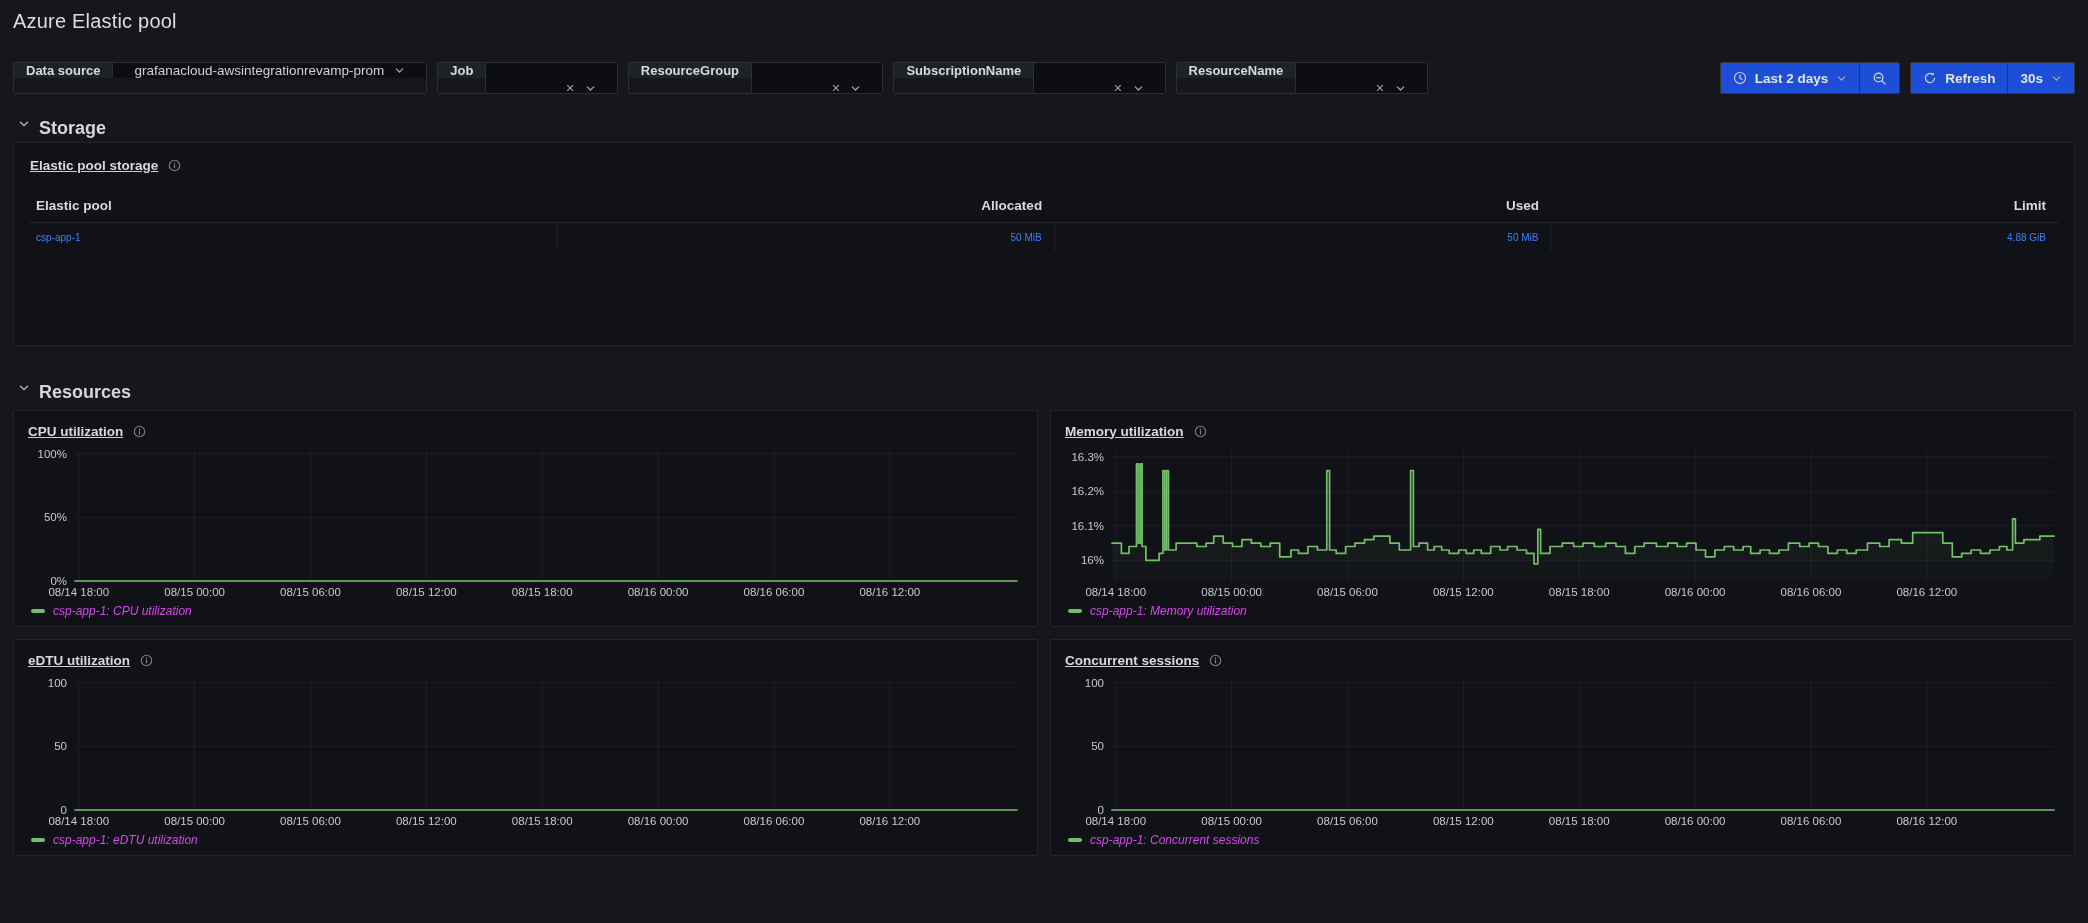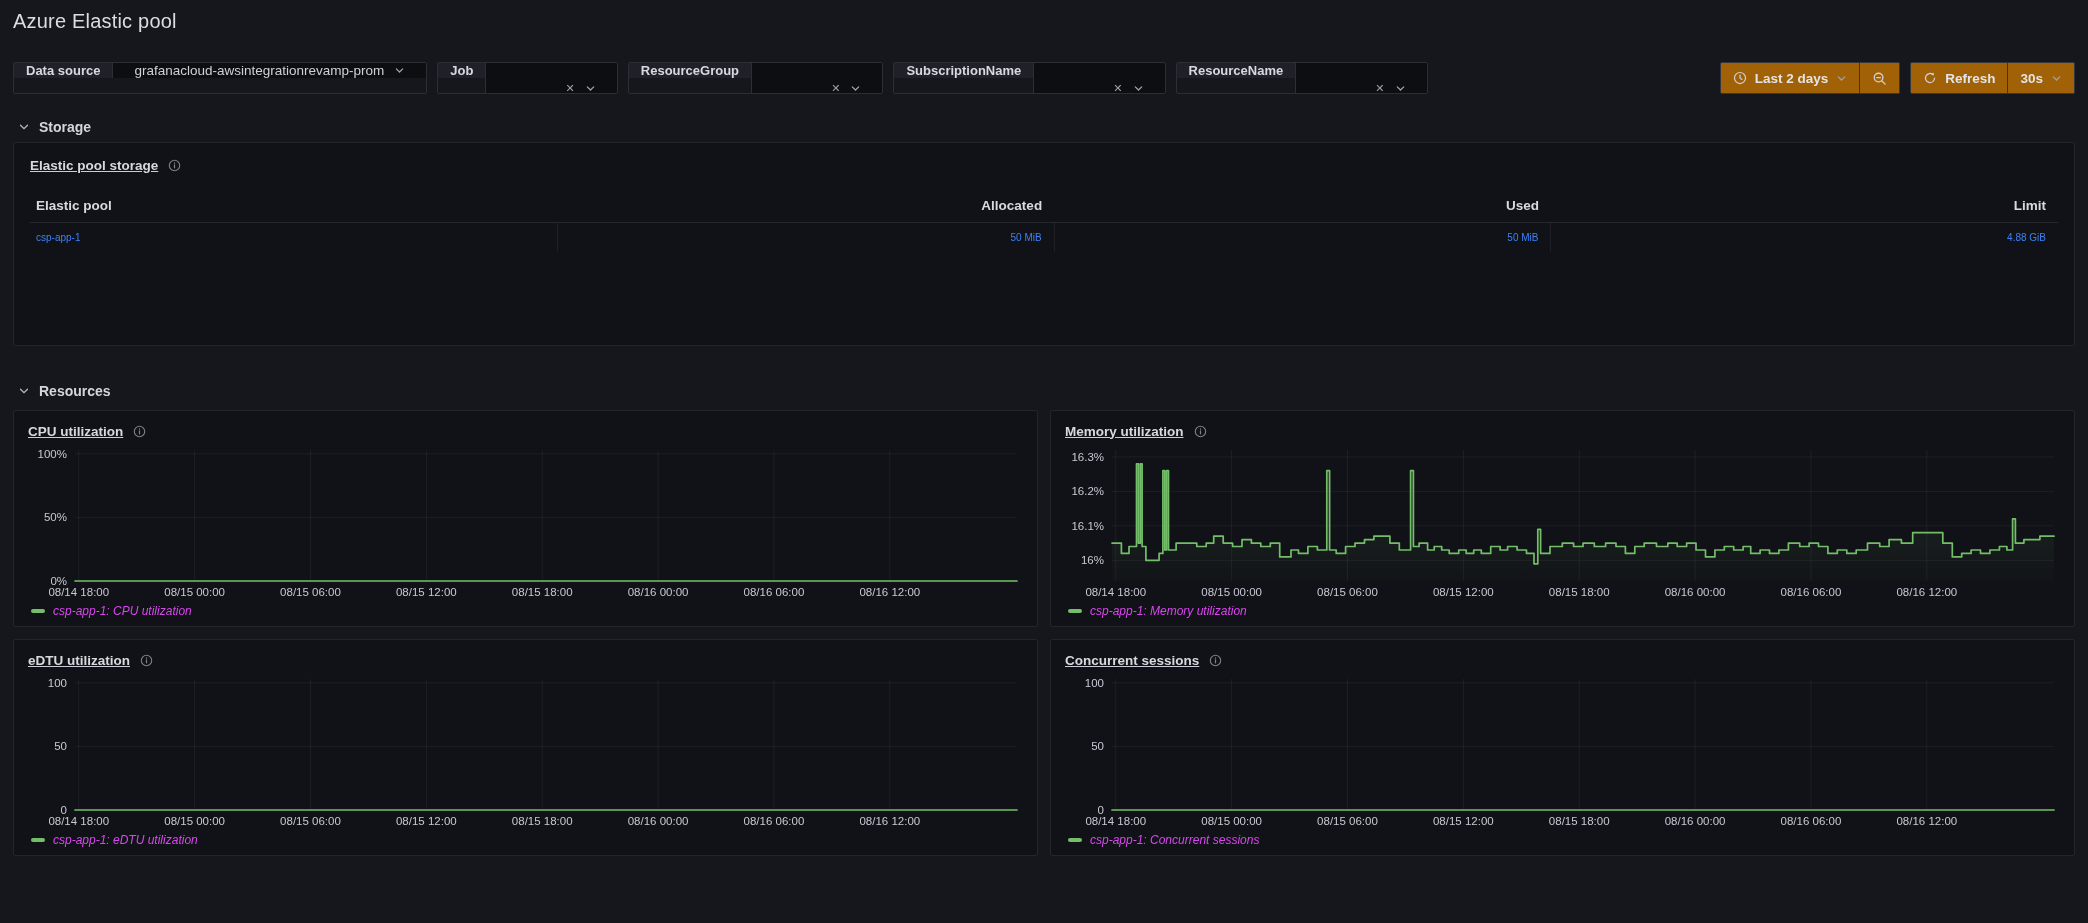--- a/index.html
+++ b/index.html
@@ -38,33 +38,33 @@
     font-size: 12.5px; color: #e6e7ea; margin-top: 32px;
   }
   .chip .x, .clear-x { color: #c5c6ca; font-size: 11px; line-height: 1; cursor: pointer; }
   .clear-x { color: #9fa1a8; margin-left: 2px; }
   .caret svg, .sec-caret svg { display: block; }
 
   .time-controls { display: flex; gap: 10px; }
   .btn-group { display: flex; height: 32px; }
   .tc-btn {
     display: flex; align-items: center; gap: 8px; padding: 0 12px;
-    background: #a16207; border: 1px solid #34363d; color: #e3e4e8;
+    background: #1d4ed8; border: 1px solid #34363d; color: #e3e4e8;
     font-size: 13.5px; font-weight: 600; cursor: pointer; white-space: nowrap;
   }
   .btn-group .tc-btn + .tc-btn { border-left: none; }
   .btn-group .tc-btn:first-child { border-radius: 2px 0 0 2px; }
   .btn-group .tc-btn:last-child { border-radius: 0 2px 2px 0; }
   .btn-group .tc-btn:only-child { border-radius: 2px; }
   .icon { display: inline-flex; color: #cfd0d6; }
 
   
   .section-header {
-    margin-top: 24px; display: flex; align-items: center; gap: 9px;
-    font-size: 14px; font-weight: 600; color: #d5d6dc; height: 18px;
+    margin-top: 24px; display: flex; gap: 9px;
+    font-size: 18px; font-weight: 600; color: #d5d6dc; height: 18px;
     padding-left: 5px; cursor: pointer;
   }
   .section-header.resources { margin-top: 36px; }
 
   
   .panel {
     background: #111217; border: 1px solid #23252b; border-radius: 2px;
   }
   .panel-title-row { display: flex; align-items: center; gap: 10px; height: 24px; text-decoration: underline; }
   .panel-title { font-size: 13.5px; font-weight: 600; color: #d8d9dd; cursor: pointer; }

